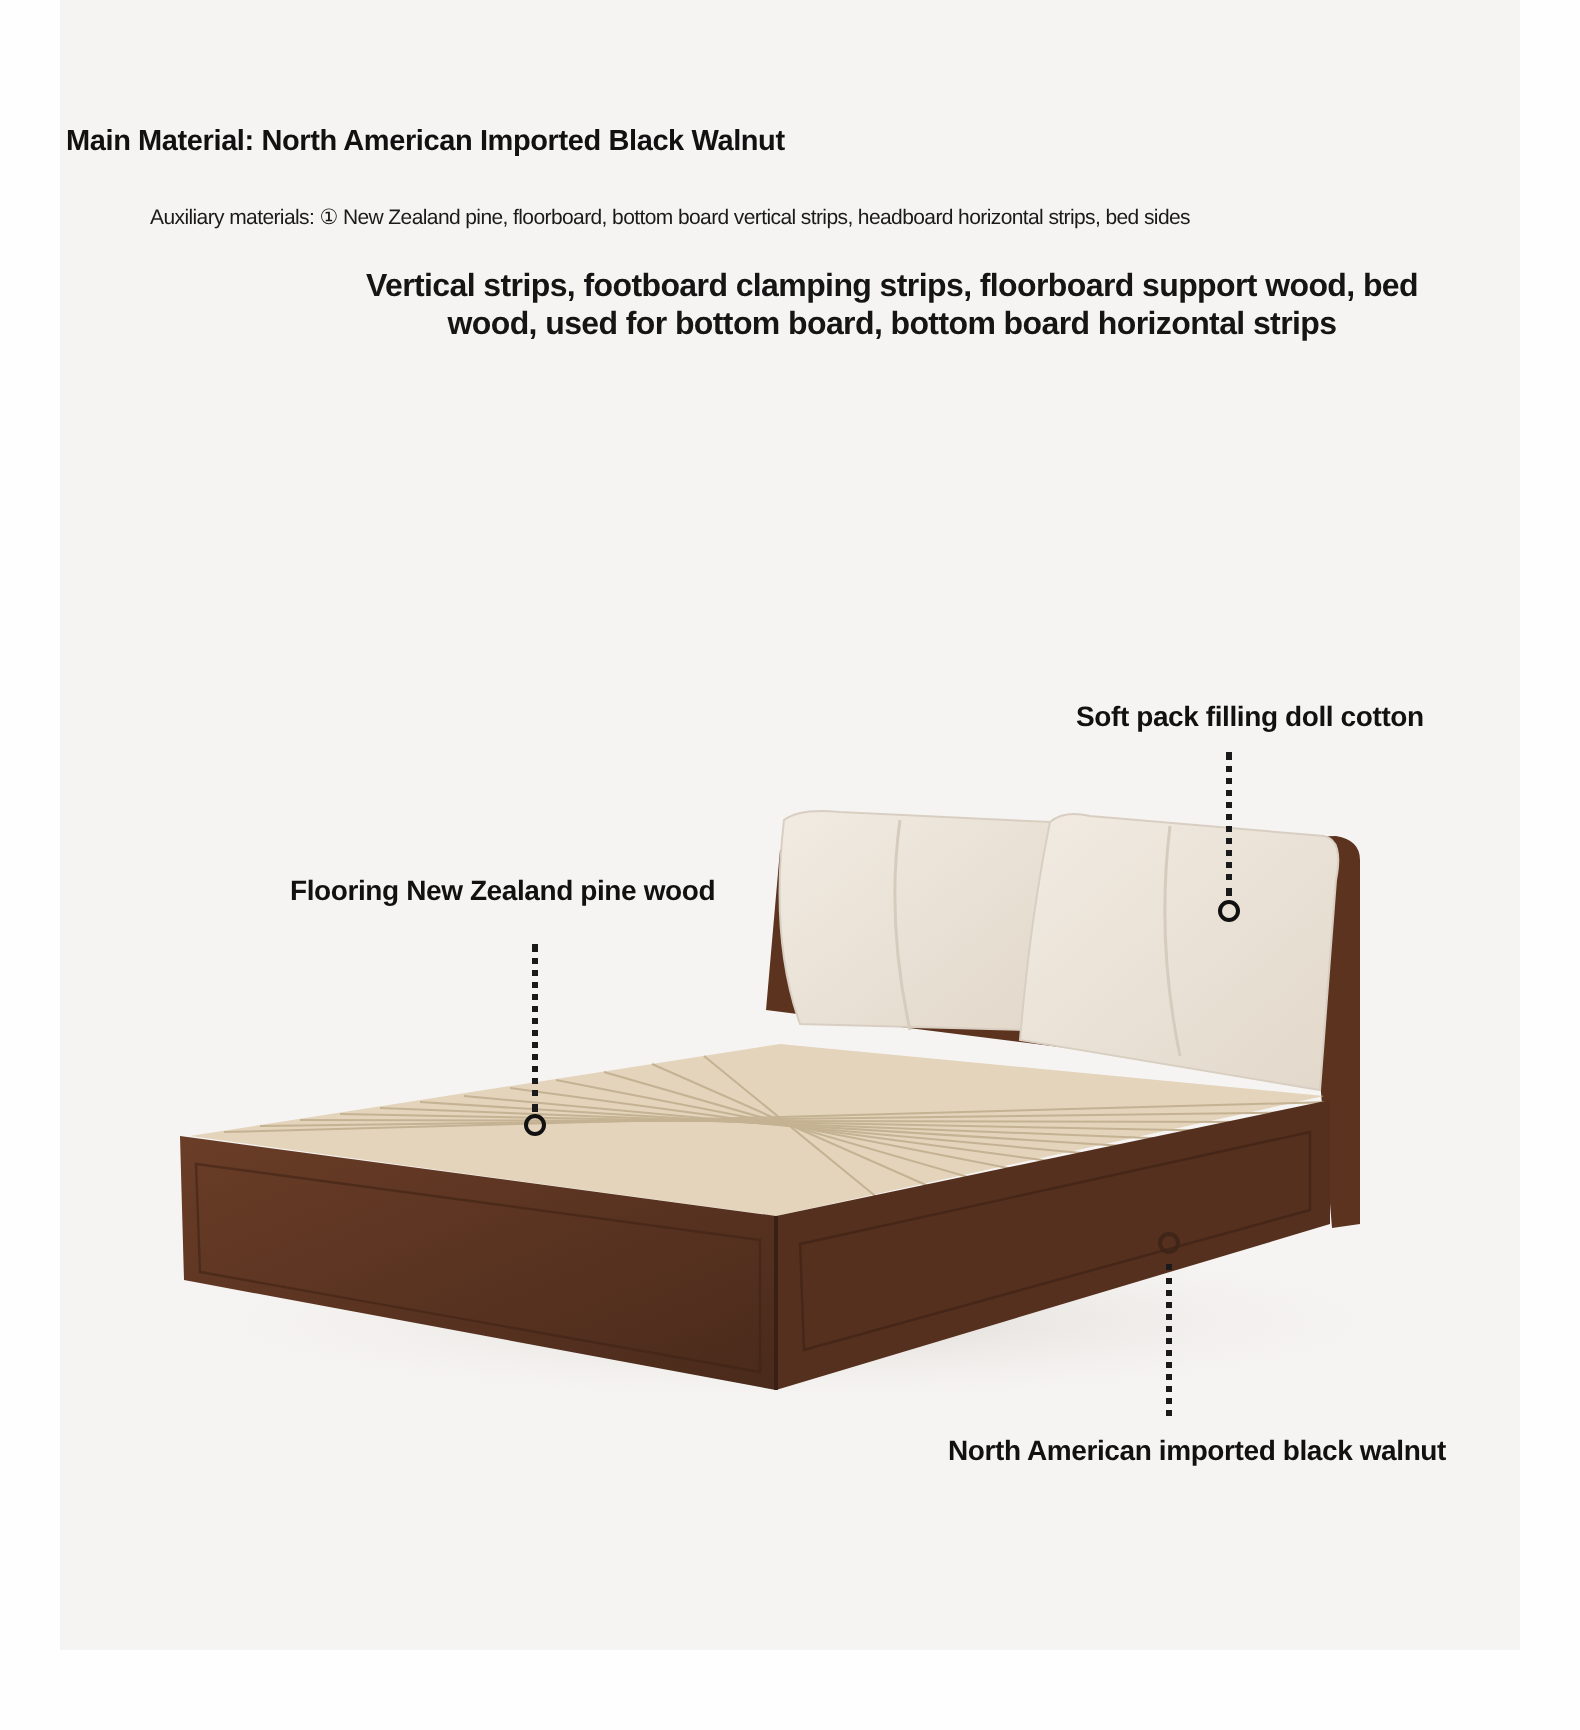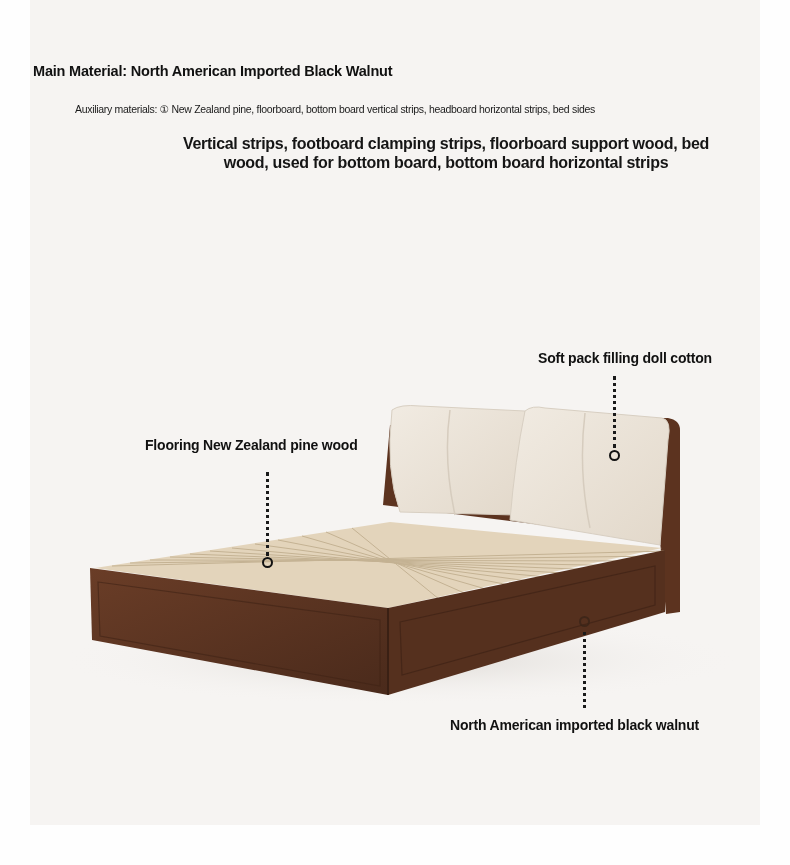--- a/index.html
+++ b/index.html
@@ -20,21 +20,21 @@
   .aux-line1 { left: 75px; top: 103px; font-size: 10.5px; letter-spacing: -0.3px; color: #1a1a1a; text-align: right; }
   .aux-block {
     position: absolute; right: 81px; top: 134px;
     text-align: center; font-size: 16px; font-weight: bold;
     line-height: 19px; color: #151515; letter-spacing: -0.3px;
   }
   .aux-block div { white-space: nowrap; }
   .callout-label { font-size: 14px; font-weight: bold; letter-spacing: -0.2px; }
   .lbl-cotton { left: 522px; top: 350px; margin-left: 16px; }
   .lbl-pine { left: 145px; top: 437px; }
-  .lbl-walnut { left: 450px; top: 717px; }
+  .lbl-walnut { left: 474px; top: 717px; }
 
   .dotline { position: absolute; width: 3px; border-left: 3px dotted #1a1a1a; }
   .ring {
     position: absolute; width: 7px; height: 7px;
     border: 2.5px solid #111; border-radius: 50%; background: transparent;
   }
   .ring.faint { border-color: #3a2418; opacity: 0.8; }
 
   svg.bed { position: absolute; left: 0; top: 0; }
 </style>

